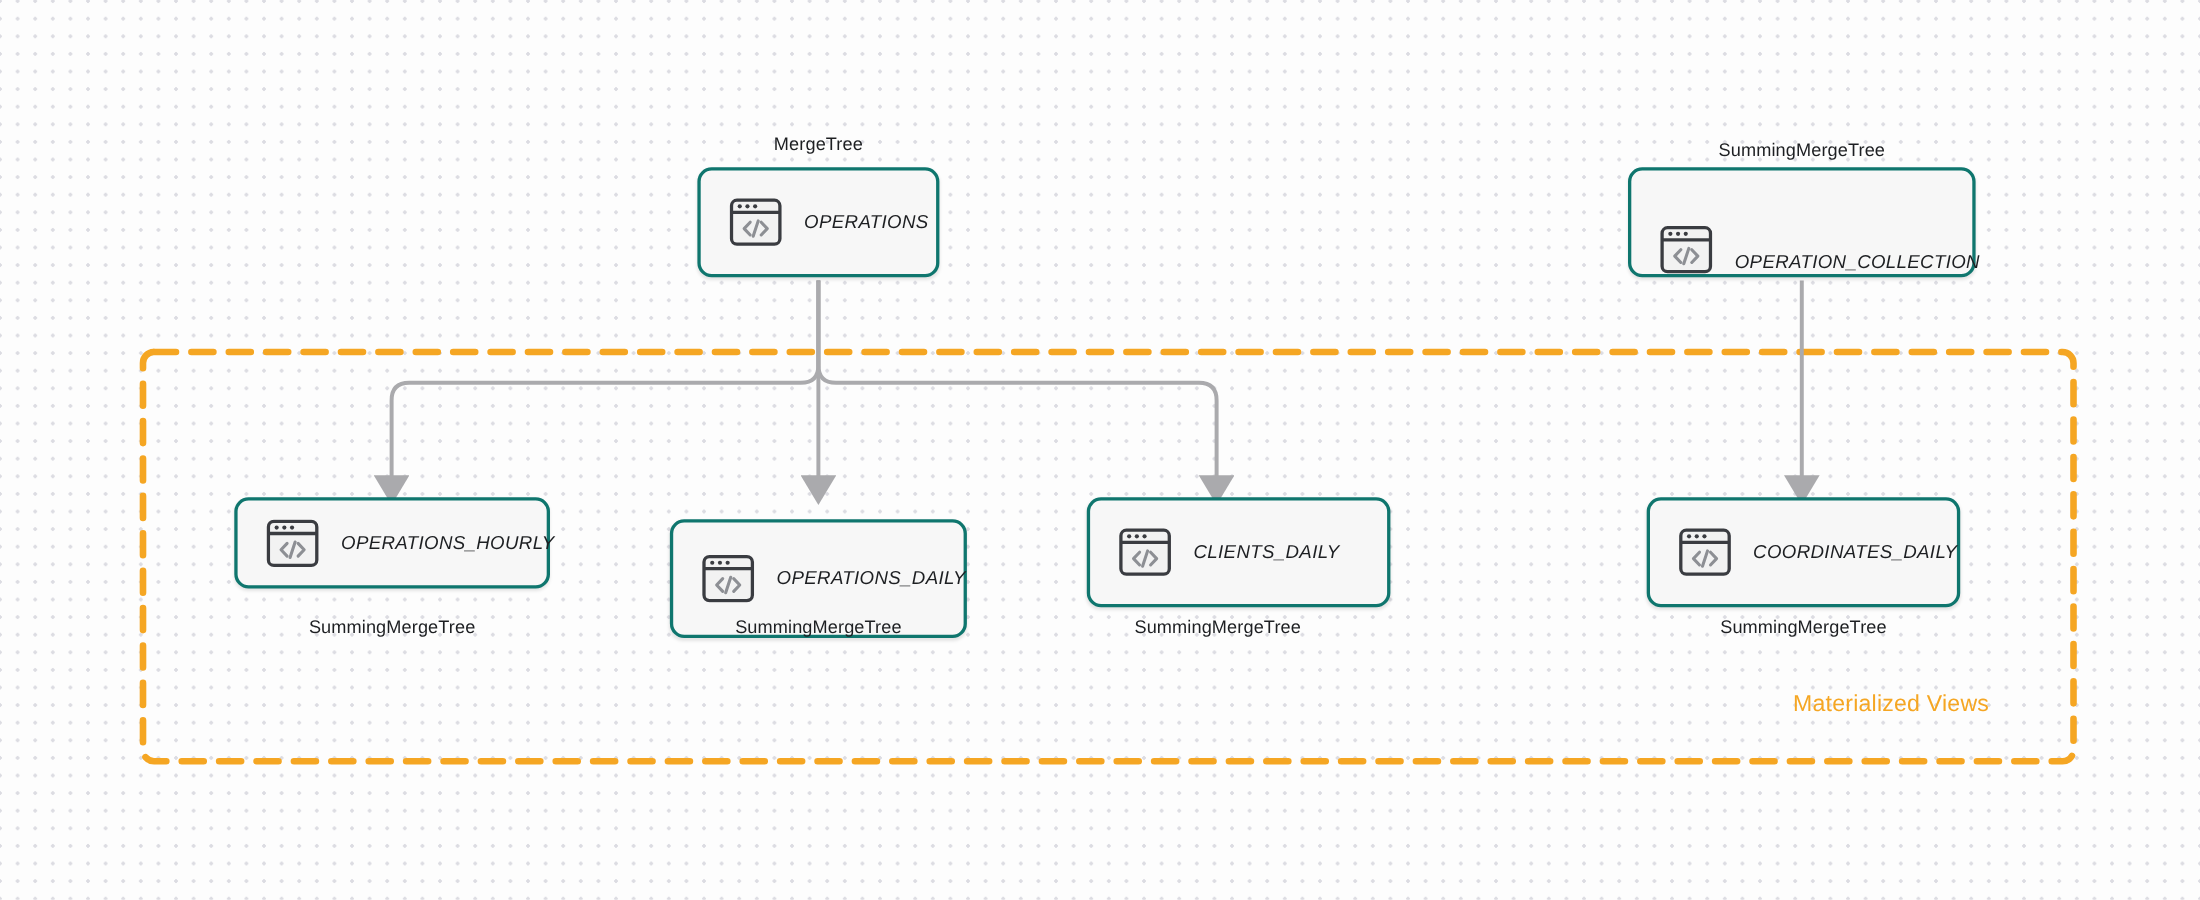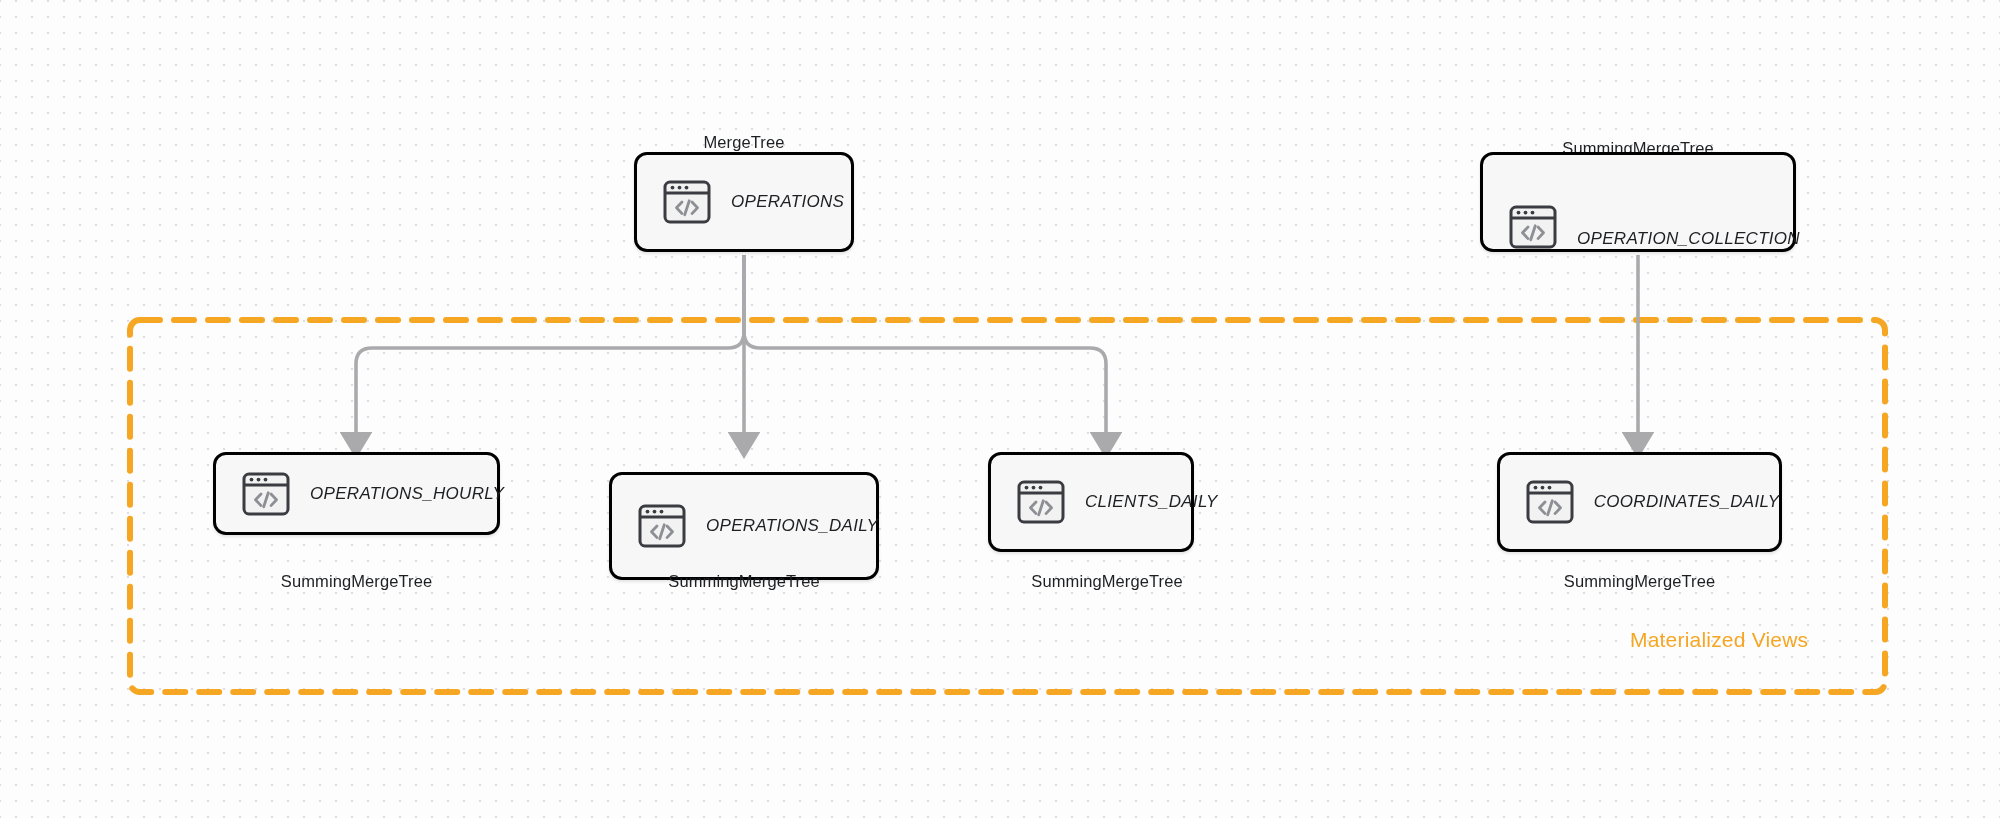--- a/index.html
+++ b/index.html
@@ -36,21 +36,21 @@
     pointer-events: none;
   }
 
   
   .node {
     position: absolute;
     box-sizing: border-box;
     display: flex;
     align-items: center;
     background: #f7f7f7;
-    border: 3px solid #000000;
+    border: 3px solid #0f766e;
     border-radius: 13px;
     box-shadow: 0 2px 3px rgba(0,0,0,0.10);
     padding-left: 26px;
   }
 
   .node-label {
     font-style: italic;
     font-size: 17px;
     letter-spacing: 0.3px;
     color: #1d1f22;
@@ -67,21 +67,20 @@
   }
 
   
   .engine-caption {
     position: absolute;
     font-size: 16.5px;
     color: #1d1f22;
     white-space: nowrap;
     text-align: center;
     letter-spacing: 0.1px;
-    margin-top: 11px;
   }
 
   
   .group-caption {
     position: absolute;
     font-size: 21px;
     color: #f5a623;
     white-space: nowrap;
     letter-spacing: 0.2px;
   }
@@ -173,21 +172,21 @@
       <circle cx="23.5" cy="7.6" r="1.9" fill="#3a3c41"></circle>
       <path d="M19,22 L13.5,27.8 L19,33.6" fill="none" stroke="#8d8f94" stroke-width="2.8" stroke-linecap="round" stroke-linejoin="round"></path>
       <path d="M29,22 L34.5,27.8 L29,33.6" fill="none" stroke="#8d8f94" stroke-width="2.8" stroke-linecap="round" stroke-linejoin="round"></path>
       <path d="M26.3,20.8 L21.7,34.8" fill="none" stroke="#8d8f94" stroke-width="2.8" stroke-linecap="round"></path>
     </svg>
   </span>
   <span class="node-label">OPERATIONS_DAILY</span>
 </div>
 <div class="engine-caption" style="left:609px; top:561px; width:270px;">SummingMergeTree</div>
 
-<div class="node" style="left:988px; top:452px; width:206px; height:100px;">
+<div class="node" style="left:988px; top:452px; width:276px; height:100px;">
   <span class="code-icon-wrap">
     <svg class="code-icon" viewBox="0 0 48 44" xmlns="http://www.w3.org/2000/svg">
       <rect x="2" y="2" width="44" height="40" rx="5" fill="#f2f2f2" stroke="#3a3c41" stroke-width="3"></rect>
       <path d="M2,13 H46" stroke="#3a3c41" stroke-width="3"></path>
       <circle cx="9.5" cy="7.6" r="1.9" fill="#3a3c41"></circle>
       <circle cx="16.5" cy="7.6" r="1.9" fill="#3a3c41"></circle>
       <circle cx="23.5" cy="7.6" r="1.9" fill="#3a3c41"></circle>
       <path d="M19,22 L13.5,27.8 L19,33.6" fill="none" stroke="#8d8f94" stroke-width="2.8" stroke-linecap="round" stroke-linejoin="round"></path>
       <path d="M29,22 L34.5,27.8 L29,33.6" fill="none" stroke="#8d8f94" stroke-width="2.8" stroke-linecap="round" stroke-linejoin="round"></path>
       <path d="M26.3,20.8 L21.7,34.8" fill="none" stroke="#8d8f94" stroke-width="2.8" stroke-linecap="round"></path>

